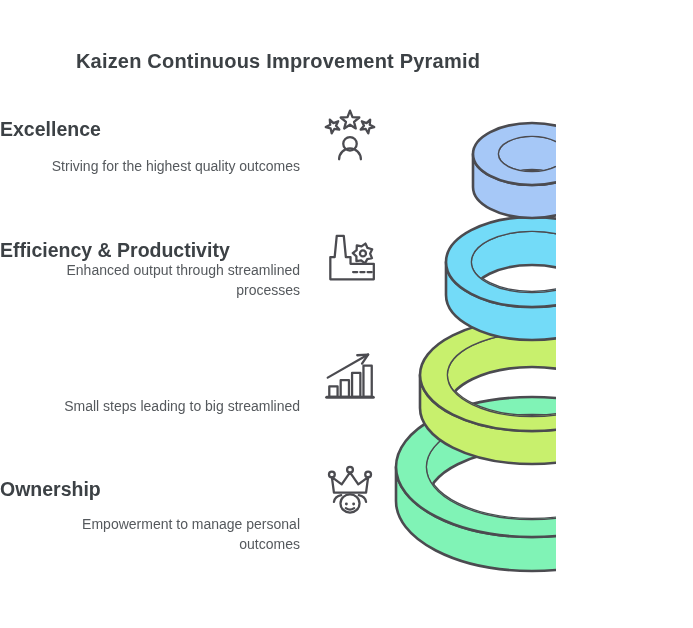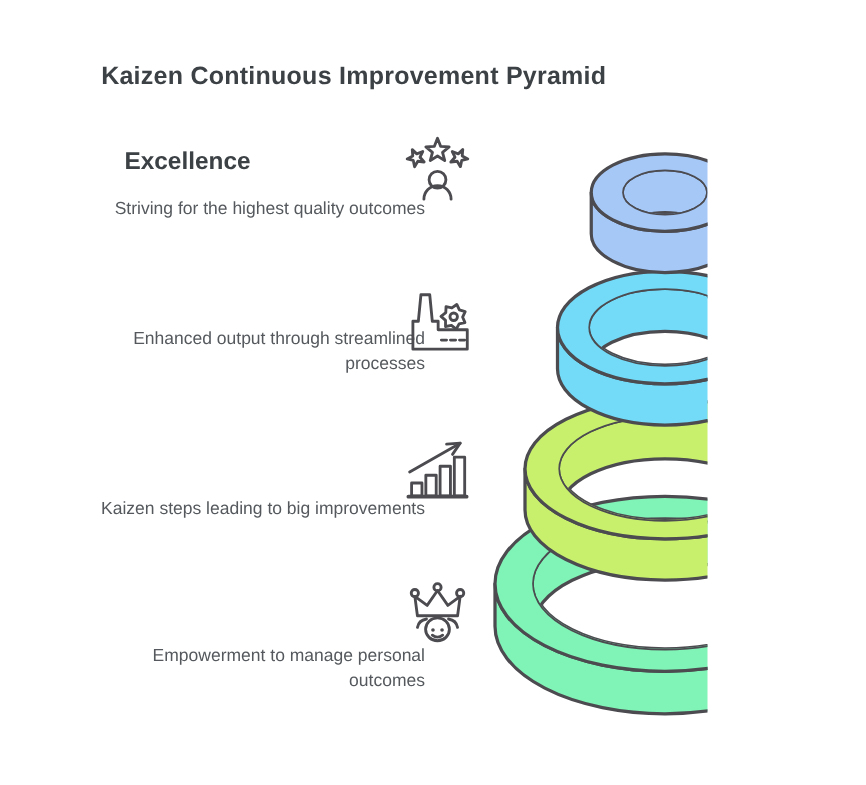--- a/index.html
+++ b/index.html
@@ -4,34 +4,34 @@
 <style>
   :root{
     --outline:#4b4b50;
     --ink:#3c4145;
     --muted:#55595d;
     --bg:#ffffff;
   }
   html,body{margin:0;padding:0;background:#fff;}
   .stage{
     position:relative;width:556px;height:628px;background:var(--bg);
-    font-family:"Liberation Sans",sans-serif;overflow:hidden;padding-left:10px;
+    font-family:"Liberation Sans",sans-serif;overflow:hidden;
   }
   .title{
     position:absolute;top:50px;left:0;width:100%;text-align:center;
     font-size:20px;font-weight:700;color:var(--ink);letter-spacing:.2px;
   }
   .heading{
-    position:absolute;left:0;width:300px;text-align:center;
+    position:absolute;left:0;width:300px;text-align:left;
     font-size:19.5px;font-weight:700;color:var(--ink);
   }
   .desc{
     position:absolute;left:0;width:300px;text-align:right;
     font-size:14px;font-weight:400;color:var(--muted);
-    white-space:pre-line;line-height:1.42;margin-left:40px;
+    white-space:pre-line;line-height:1.42;
   }
   .icon{position:absolute;left:321px;width:58px;height:58px;}
   .icon svg{width:100%;height:100%;display:block;}
   .icon svg *{stroke:var(--outline);stroke-width:2.2;fill:none;
     stroke-linecap:round;stroke-linejoin:round;}
   .h0{top:118px}.d0{top:157px}.i0{top:106px}
   .h1{top:239px}.d1{top:261px}.i1{top:227px}
   .h2{top:358px}.d2{top:397px}.i2{top:345px}
   .h3{top:478px}.d3{top:515px}.i3{top:461px}
   .pyramid{position:absolute;top:0;left:0;width:693px;height:628px;}
@@ -49,44 +49,46 @@
   <div class="icon i0">
       <svg viewBox="0 0 56 56" xmlns="http://www.w3.org/2000/svg">
     <path d="M28.0 4.5L30.4 10.7L37.0 11.1L31.9 15.3L33.6 21.7L28.0 18.1L22.4 21.7L24.1 15.3L19.0 11.1L25.6 10.7Z" fill="#fff"></path>
     <path d="M8.5 13.2L12.0 16.5L16.6 14.7L14.5 19.1L17.7 22.8L12.8 22.2L10.3 26.4L9.3 21.6L4.6 20.4L8.9 18.1Z" fill="#fff"></path>
     <path d="M47.5 13.2L47.1 18.1L51.4 20.4L46.7 21.6L45.7 26.4L43.2 22.2L38.3 22.8L41.5 19.1L39.4 14.7L44.0 16.5Z" fill="#fff"></path>
     <circle cx="28" cy="36.5" r="6.5" fill="#fff"></circle>
     <path d="M17.5 51.5 A 10.5 10.5 0 0 1 38.5 51.5"></path>
       </svg>
     </div>
 
+  <div class="heading h1">Efficiency &amp; Productivity</div>
   <div class="desc d1">Enhanced output through streamlined
 processes</div>
   <div class="icon i1">
       <svg viewBox="0 0 56 56" xmlns="http://www.w3.org/2000/svg">
     <path d="M9 50.5 V29 H13.2 L15.2 8.5 H22 L24 29 H28.5 V35.5 H51 V50.5 Z" fill="#fff"></path>
     <path d="M42.9 16.0L44.9 20.2L49.4 21.5L47.4 25.7L49.2 30.0L44.7 31.0L42.4 35.1L38.8 32.2L34.2 33.0L34.2 28.3L30.7 25.2L34.4 22.3L34.6 17.7L39.1 18.7Z" fill="#fff"></path>
     <circle cx="40.5" cy="25.5" r="2.9" fill="#fff"></circle>
     <path d="M31 43.5 h4 M38 43.5 h4 M45 43.5 h4"></path>
       </svg>
     </div>
 
-  <div class="desc d2">Kaizen steps leading to big improvements</div>
+  <div class="desc d2">Small steps leading to big streamlined</div>
   <div class="icon i2">
       <svg viewBox="0 0 56 56" xmlns="http://www.w3.org/2000/svg">
     <rect x="8" y="40" width="8" height="10" fill="#fff"></rect>
     <rect x="19" y="34" width="8" height="16" fill="#fff"></rect>
     <rect x="30" y="27" width="8" height="23" fill="#fff"></rect>
     <rect x="41" y="20" width="8" height="30" fill="#fff"></rect>
     <path d="M5.5 50.5 H50.5" style="stroke-width:2.9"></path>
     <path d="M6.5 31.5 L45.5 9.2"></path>
     <path d="M35 9.9 L45.5 9.2 L39.6 17.9"></path>
       </svg>
     </div>
 
+  <div class="heading h3">Ownership</div>
   <div class="desc d3">Empowerment to manage personal
 outcomes</div>
   <div class="icon i3">
       <svg viewBox="0 0 56 56" xmlns="http://www.w3.org/2000/svg">
     <ellipse cx="28" cy="41" rx="9.2" ry="8.8" fill="#fff"></ellipse>
     <path d="M19.5 33 Q13.5 34 12.5 39.5"></path>
     <path d="M36.5 33 Q42.5 34 43.5 39.5"></path>
     <path d="M12.5 30.5 L10.5 15.5 L20 22.5 L28 11 L36 22.5 L45.5 15.5 L43.5 30.5 Z" fill="#fff"></path>
     <circle cx="10.5" cy="13" r="2.8" fill="#fff"></circle>
     <circle cx="28" cy="8.5" r="2.8" fill="#fff"></circle>

